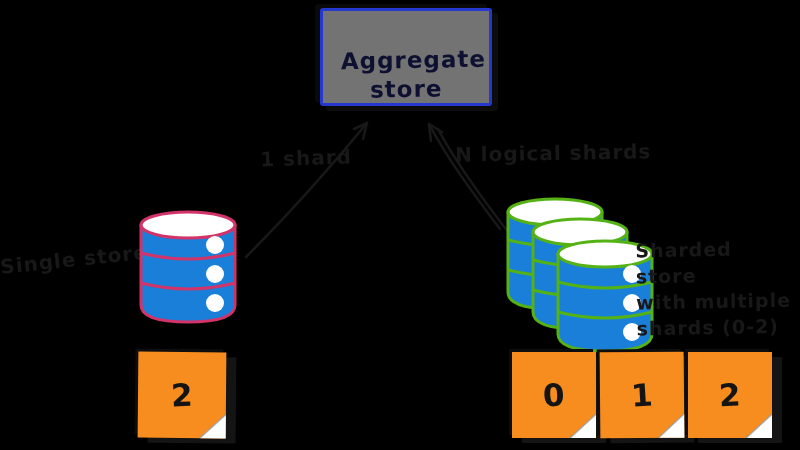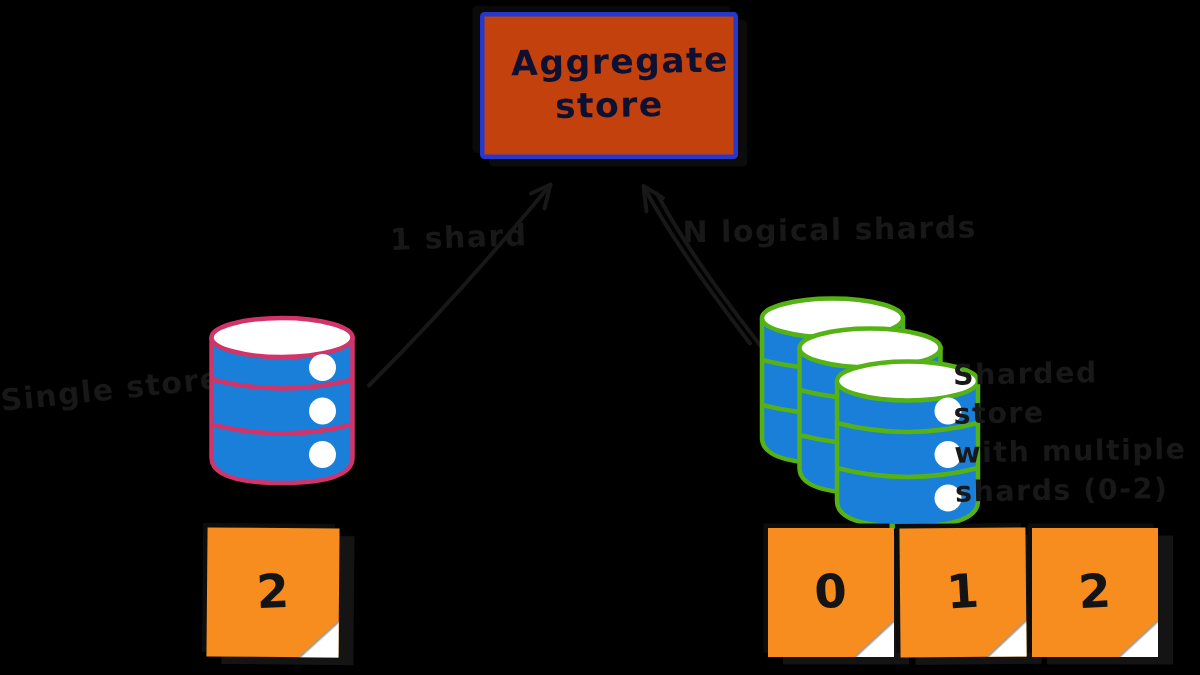--- a/index.html
+++ b/index.html
@@ -3,23 +3,23 @@
 <meta charset="utf-8">
 <style>
   html,body{margin:0;padding:0;background:#000;}
   #stage{
     position:relative;width:800px;height:450px;background:#000000;
     overflow:hidden;font-family:"DejaVu Sans", sans-serif;
   }
   
   .agg-box{
     position:absolute;left:320px;top:8px;width:166px;height:92px;
-    background:#c2410c;border:3px solid #2438cf;border-radius:3px;
+    background:#737373;border:3px solid #2438cf;border-radius:3px;
     box-shadow:6px 5px 0 0 #0c0c0c, -5px -4px 0 0 #0a0a0a;
-    display:flex;align-items:center;justify-content:center;
+    display:flex;align-items:flex-end;justify-content:center;
   }
   .agg-label{
     width:130px;text-align:center;color:#0d1030;font-size:23px;font-weight:bold;
     line-height:1.25;transform:rotate(-1deg);letter-spacing:1px;
   }
   
   .arrows{position:absolute;left:0;top:0;width:800px;height:450px;pointer-events:none;}
   
   .ink-label{
     position:absolute;color:#181818;font-size:20px;font-weight:bold;

